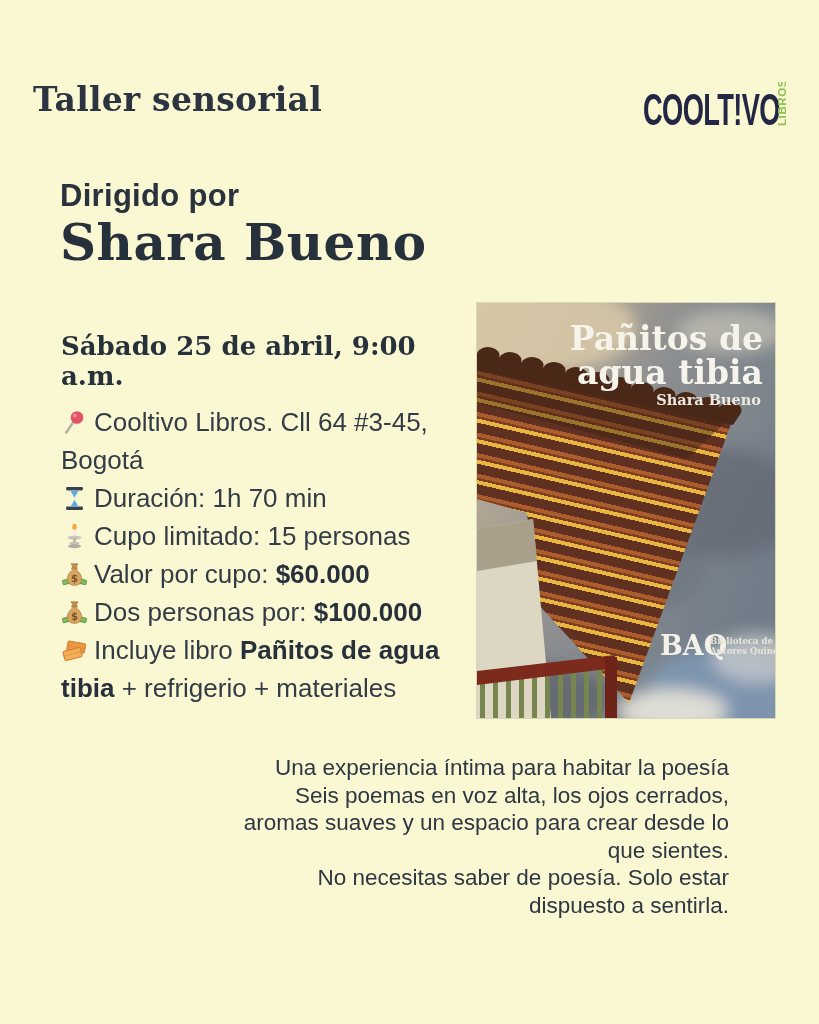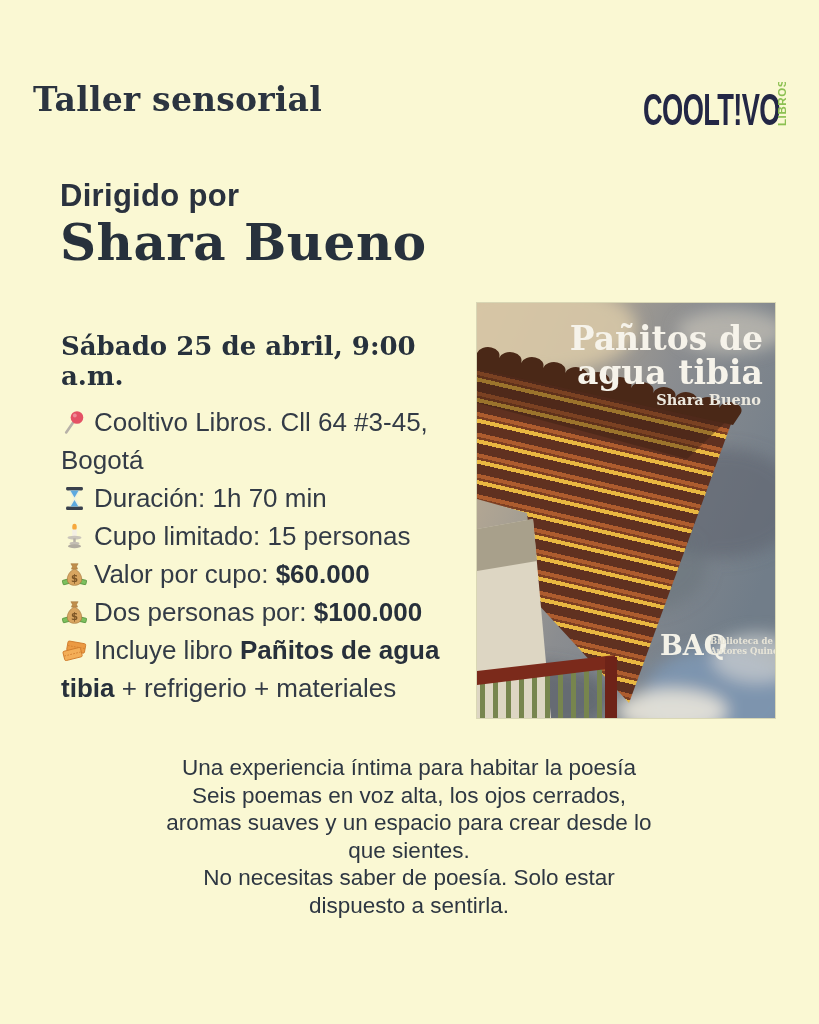--- a/index.html
+++ b/index.html
@@ -38,21 +38,21 @@
     display:inline-block;width:27px;height:27px;
     vertical-align:-5px;margin-right:6px;
   }
   .cover{
     position:absolute;left:477px;top:303px;width:298px;height:415px;
     box-shadow:0 0 0 1px rgba(120,115,90,.25);
   }
   .cover svg{display:block;}
   .description{
     position:absolute;left:89px;top:754px;width:640px;
-    text-align:center;font-size:22.5px;line-height:27.5px;color:#2e3742;
+    text-align:right;font-size:22.5px;line-height:27.5px;color:#2e3742;
   }
 </style>
 </head>
 <body>
 
 <div class="eyebrow">Taller sensorial</div>
 
 <div class="logo">
   <svg width="152" height="56" viewBox="0 0 152 56">
     <g transform="translate(0,43) scale(0.62,1)">

